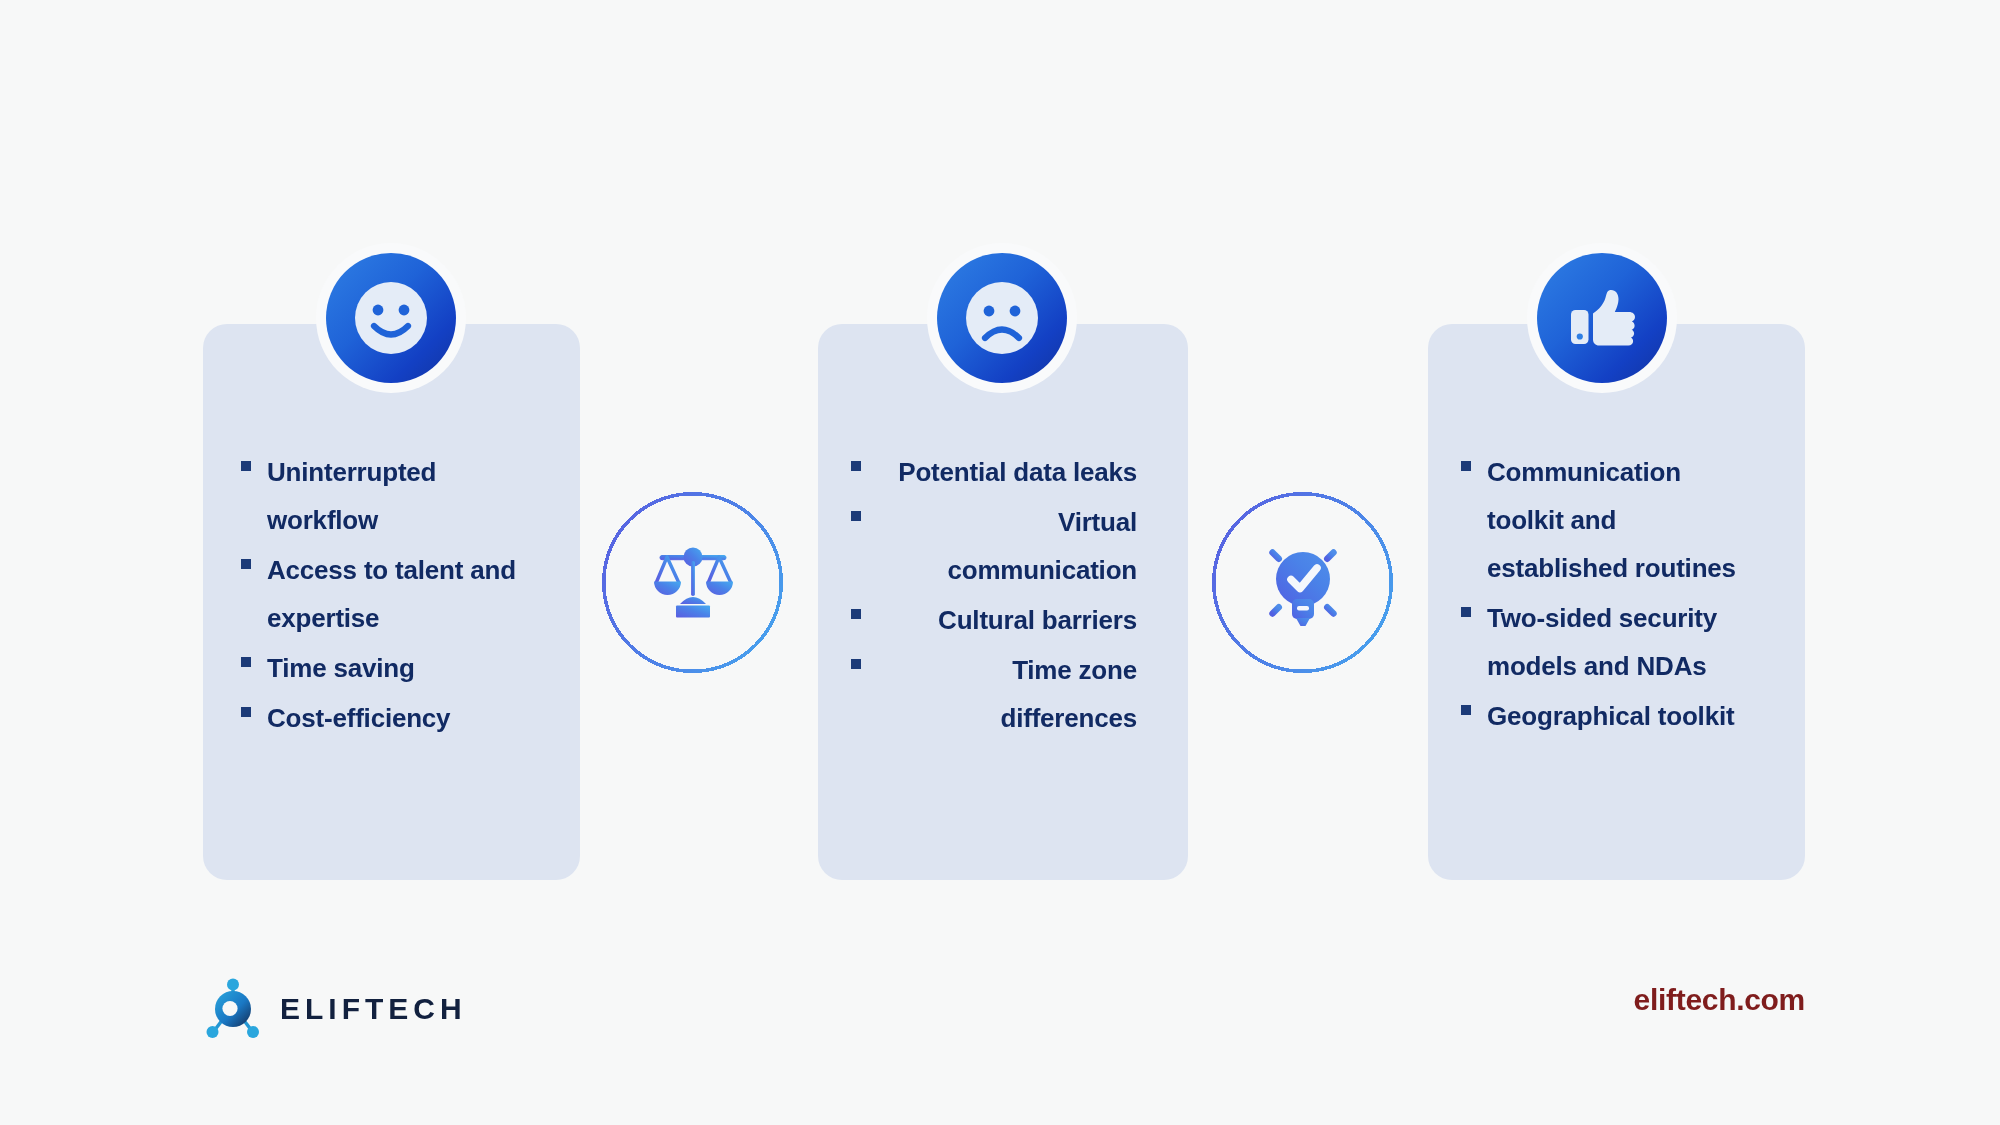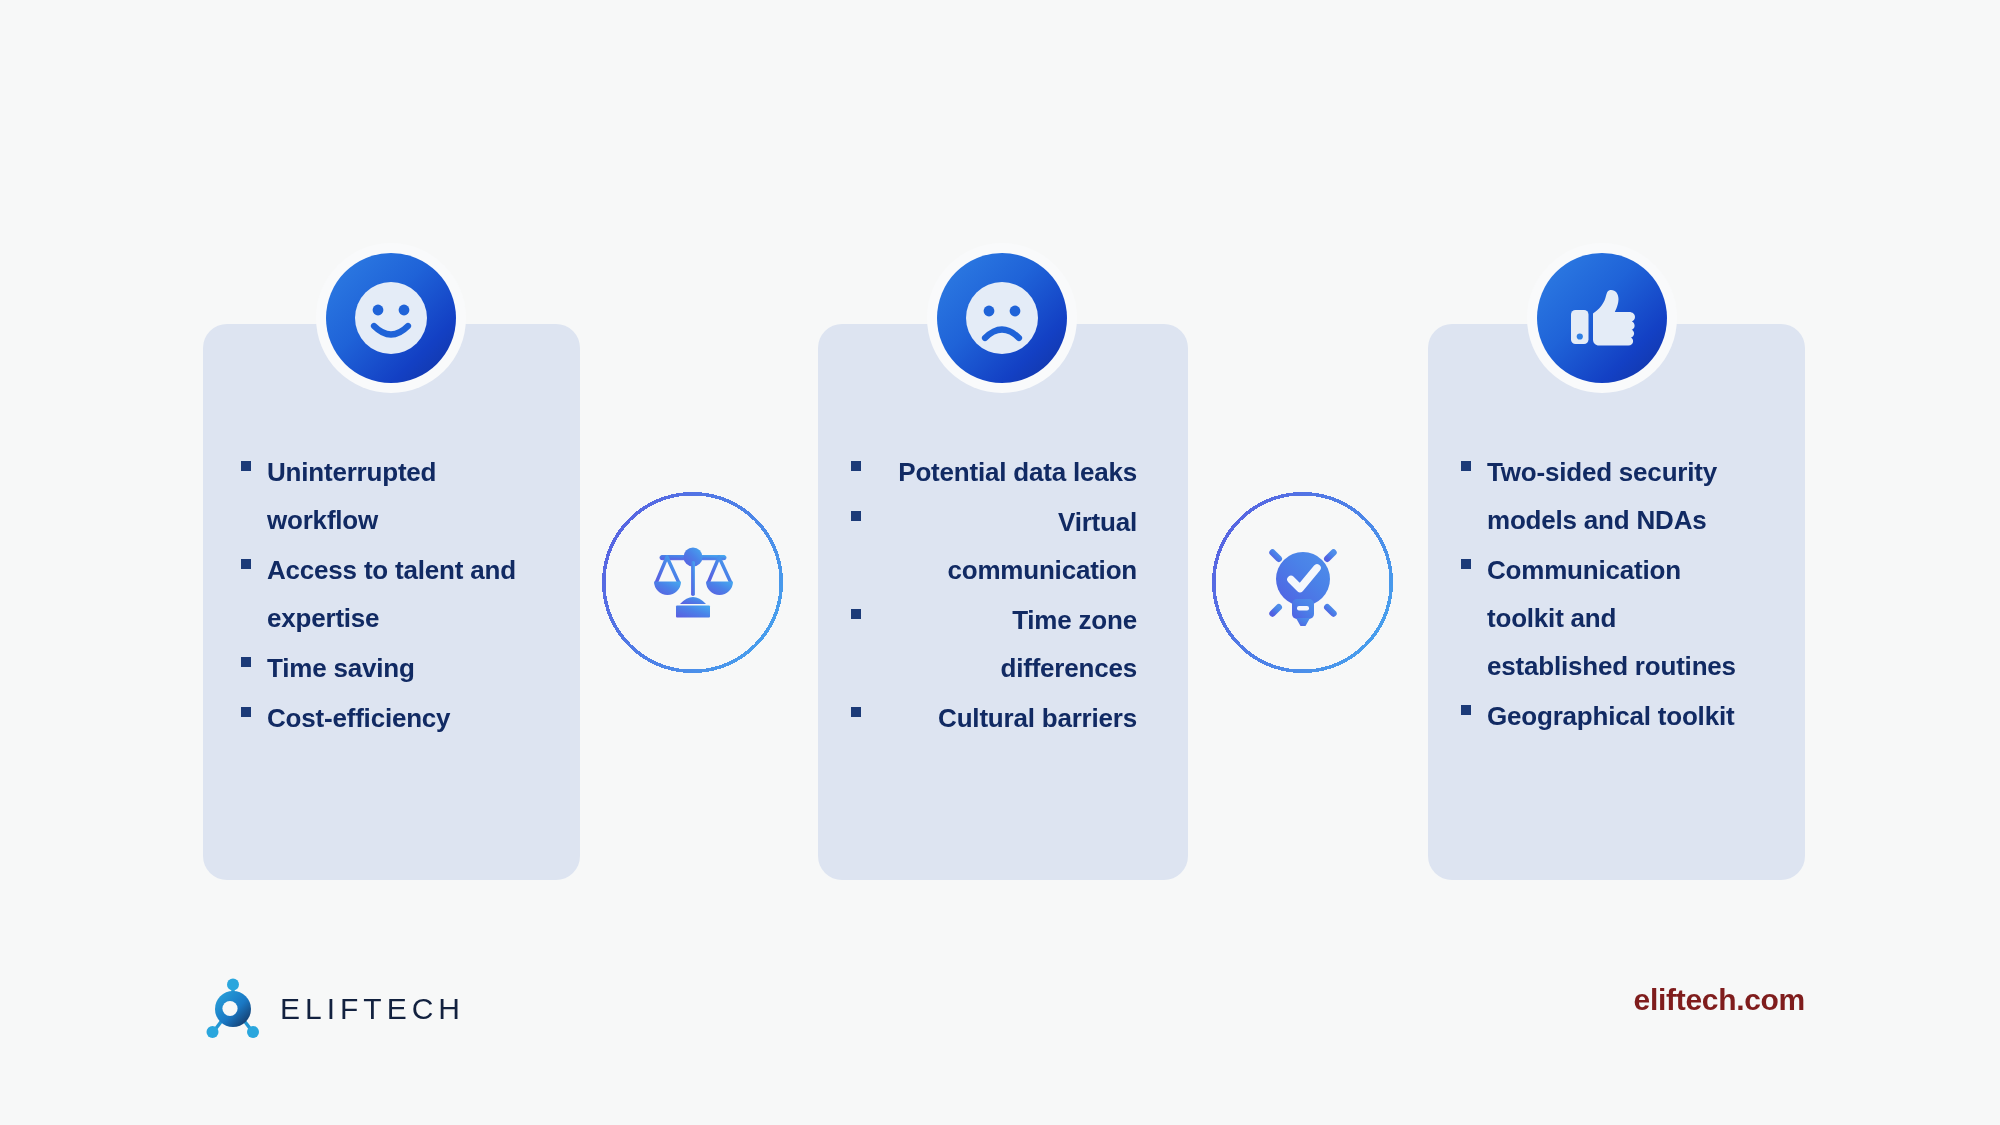--- a/index.html
+++ b/index.html
@@ -109,21 +109,21 @@
     position: absolute;
     left: 204px;
     top: 976px;
     display: flex;
     align-items: center;
     gap: 18px;
   }
   .logo-word {
     color: #12213f;
     font-size: 30px;
-    font-weight: normal;
+    font-weight: bold;
     letter-spacing: 5px;
   }
   .site-url {
     position: absolute;
     right: 195px;
     top: 1000px;
     color: #7f1d1d;
     font-size: 30px;
     font-weight: bold;
     letter-spacing: -0.3px;
@@ -186,22 +186,22 @@
         <path d="M68 53.5 h27 a13.5 13.5 0 0 1 -27 0 Z" stroke="none"></path>
       </g>
     </svg>
   </div>
 
   <div class="card card-2"></div>
 
   <ul class="bullet-list list-2">
     <li class="bullet-item">Potential data leaks</li>
     <li class="bullet-item">Virtual communication</li>
+    <li class="bullet-item">Cultural barriers</li>
     <li class="bullet-item">Time zone differences</li>
-    <li class="bullet-item">Cultural barriers</li>
   </ul>
 
   <div class="badge badge-2">
     <div class="badge-inner">
       <svg width="84" height="84" viewBox="0 0 84 84" aria-hidden="true">
         <circle cx="42" cy="42" r="36" fill="#e4ecf7"></circle>
         <circle cx="29" cy="35" r="5.4" fill="#1f63d8"></circle>
         <circle cx="55" cy="35" r="5.4" fill="#1f63d8"></circle>
         <path d="M25 62 Q42 45 59 62" stroke="#1f63d8" stroke-width="6.2" stroke-linecap="round" fill="none"></path>
       </svg>
@@ -238,22 +238,22 @@
 
       <rect x="50" y="79" width="12" height="4.5" rx="2" fill="#f4f7fc"></rect>
 
       <path d="M44 52.5 L53 61.5 L70 41" stroke="#f4f7fc" stroke-width="7.6" fill="none" stroke-linecap="round" stroke-linejoin="round"></path>
     </svg>
   </div>
 
   <div class="card card-3"></div>
 
   <ul class="bullet-list list-3">
+    <li class="bullet-item">Communication toolkit and established routines</li>
     <li class="bullet-item">Two-sided security models and NDAs</li>
-    <li class="bullet-item">Communication toolkit and established routines</li>
     <li class="bullet-item">Geographical toolkit</li>
   </ul>
 
   <div class="badge badge-3">
     <div class="badge-inner">
       <svg width="82" height="82" viewBox="0 0 82 82" aria-hidden="true">
         <g fill="#e4ecf7">
 
           <rect x="10" y="33" width="17.5" height="34" rx="4.5"></rect>
           <circle cx="18.8" cy="59.5" r="3.1" fill="#2f7fe4"></circle>

